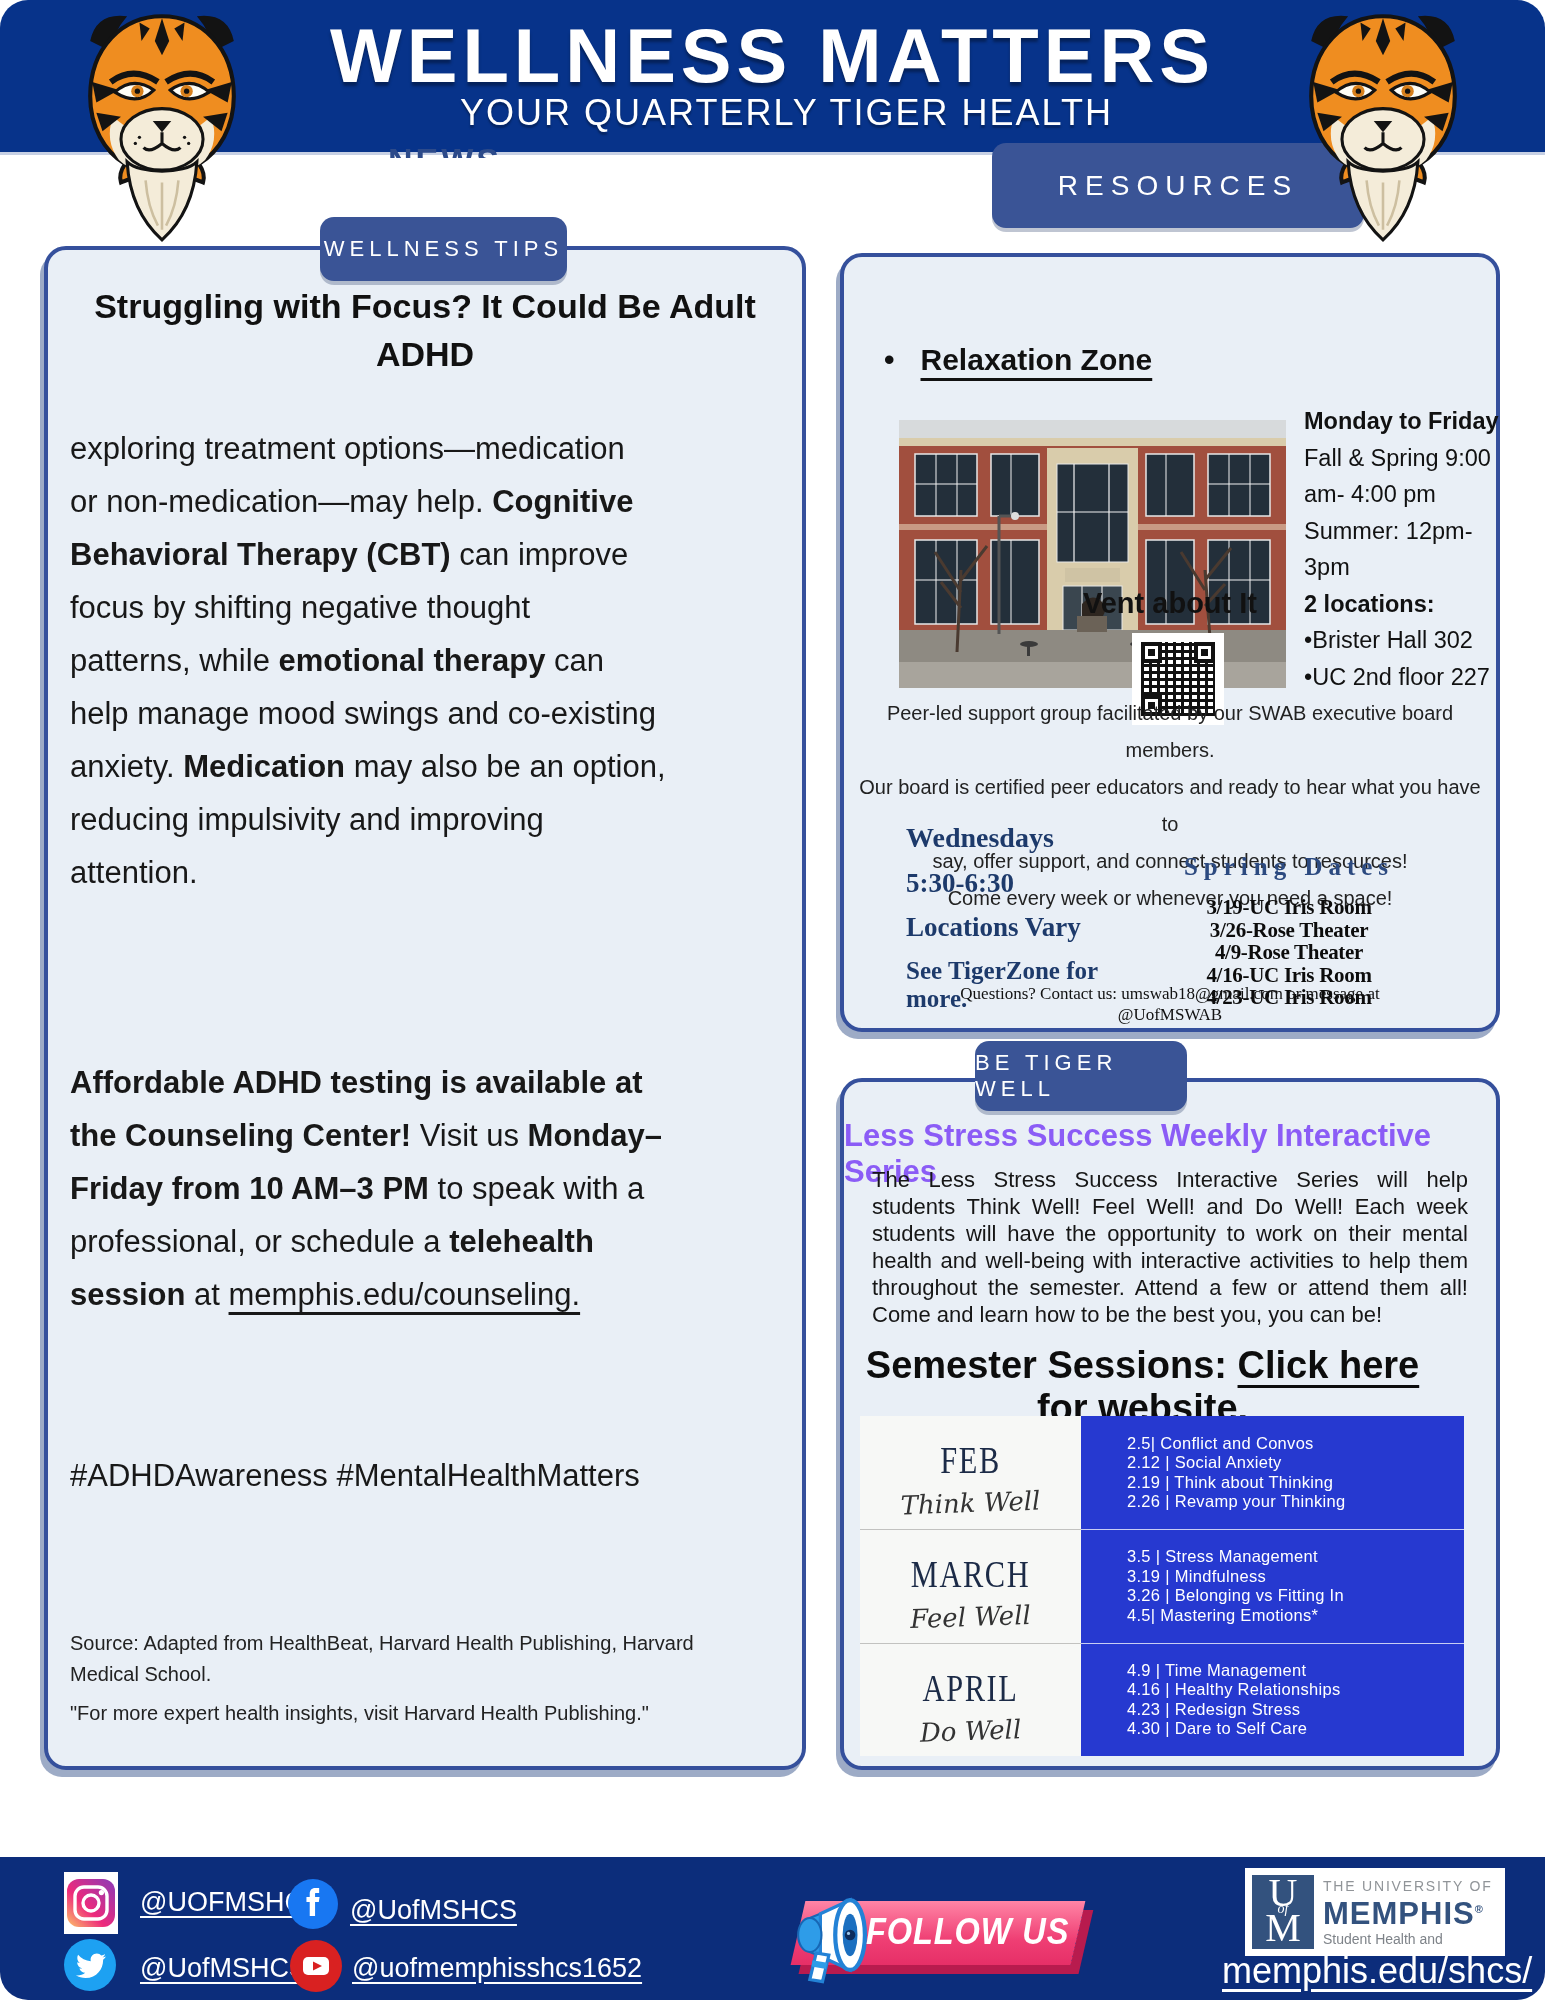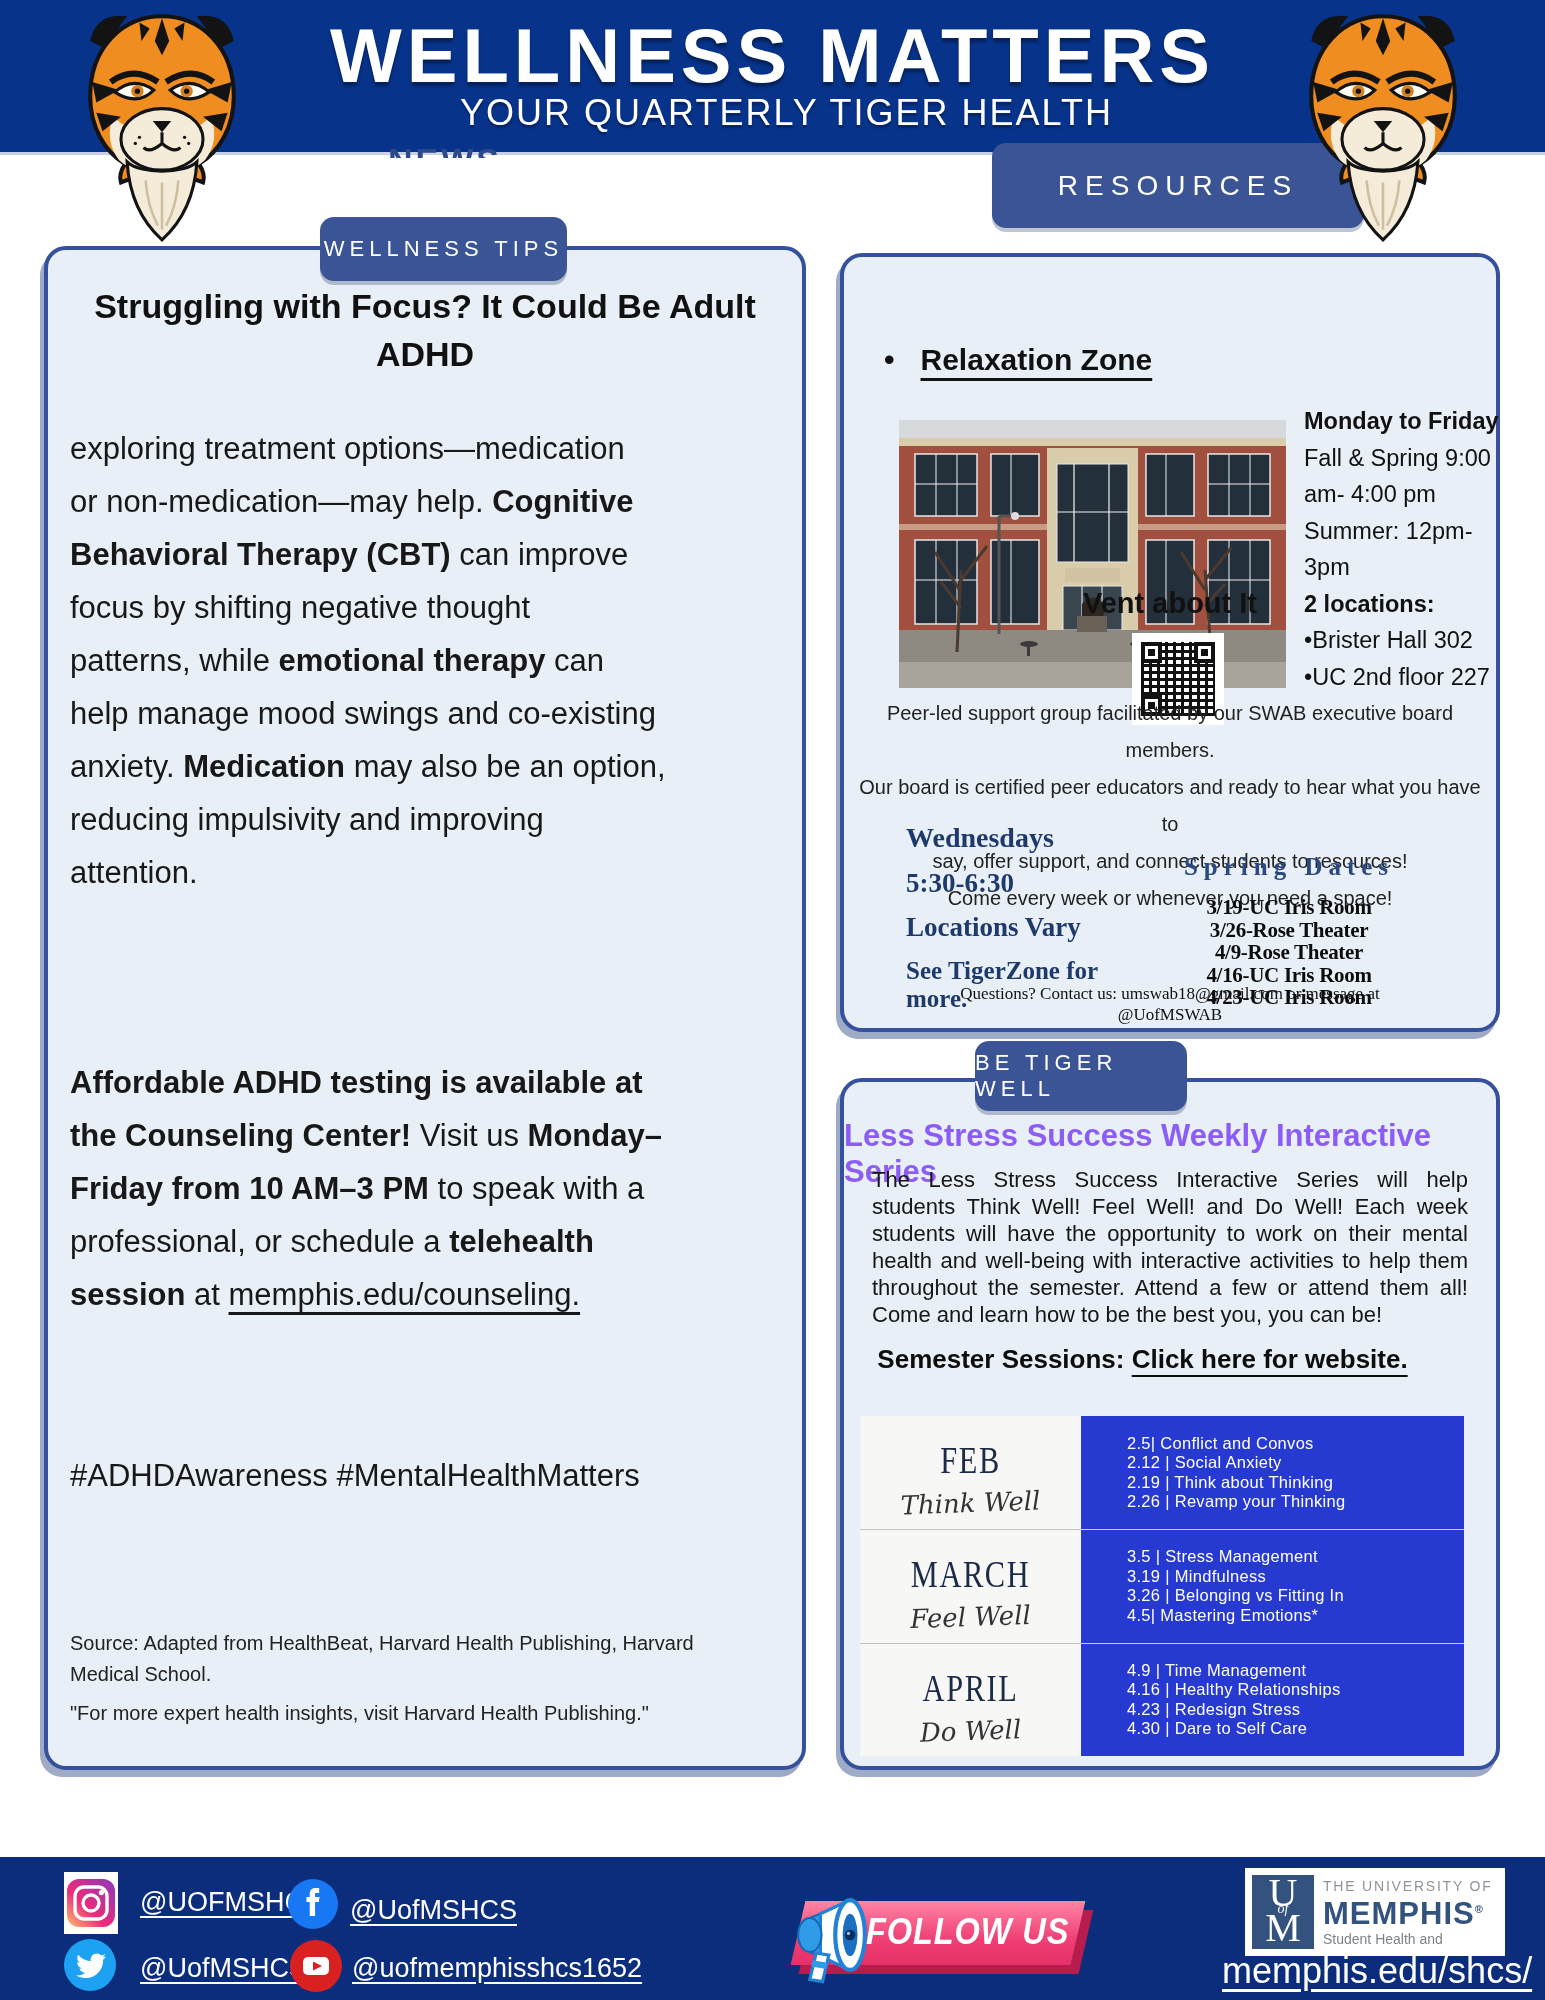--- a/index.html
+++ b/index.html
@@ -1,17 +1,17 @@
 <!DOCTYPE html>
 <html><head>
 <meta charset="utf-8">
 <style>
   html,body{margin:0;padding:0;background:#fff;}
   .page{position:relative;width:1545px;height:2000px;background:#ffffff;
-        font-family:"Liberation Sans",sans-serif;overflow:hidden;}
+        font-family:"Liberation Sans",sans-serif;overflow:hidden;border-radius:28px;}
 
   
   .band{position:absolute;left:0;top:0;width:100%;height:152px;background:#07338a;
         border-bottom:3px solid #c7d0e4;}
   .main-title{position:absolute;top:12px;left:0;right:0;text-align:center;color:#fff;
         font-weight:bold;font-size:76px;letter-spacing:5px;text-shadow:0 4px 3px rgba(0,0,0,.35);}
   .sub-title{position:absolute;top:92px;left:0;right:0;text-align:center;color:#fff;
         font-size:36px;letter-spacing:2px;text-shadow:0 3px 2px rgba(0,0,0,.3);padding-left:28px;}
   .news-clip{position:absolute;left:388px;top:146px;width:260px;height:12px;overflow:hidden;}
   .news-clip span{display:block;font-size:34px;line-height:34px;letter-spacing:3px;
@@ -76,21 +76,21 @@
   .spring-list{margin-top:15px;font-family:"Liberation Serif",serif;font-weight:bold;
         font-size:21px;line-height:22.5px;color:#0c0c0c;letter-spacing:-0.3px;}
   .contact{position:absolute;left:0;right:0;top:726px;text-align:center;
         font-family:"Liberation Serif",serif;font-size:17px;line-height:21px;color:#111;}
 
   
   .tw-title{position:absolute;left:0;right:0;top:36px;font-size:31px;
         font-weight:bold;color:#8b5cf6;}
   .tw-para{position:absolute;left:28px;right:28px;top:84px;font-size:22px;line-height:27px;
         text-align:justify;color:#161616;}
-  .tw-sess{position:absolute;left:0;right:55px;top:262px;text-align:center;font-size:26px;
+  .tw-sess{position:absolute;left:0;right:55px;top:262px;text-align:center;font-size:38px;
         font-weight:bold;color:#0d0d0d;}
   .calendar{position:absolute;left:16px;top:334px;width:604px;height:340px;display:flex;}
   .cal-left{width:221px;background:#f7f8f6;display:flex;flex-direction:column;}
   .cal-right{width:383px;background:#2639d0;display:flex;flex-direction:column;}
   .cal-lrow{height:113.3px;box-sizing:border-box;text-align:center;padding-top:22px;}
   .cal-lrow + .cal-lrow{border-top:1px solid #c2c2c0;}
   .cal-month{font-family:"Liberation Serif",serif;font-size:38px;letter-spacing:2px;
         color:#1c2b47;transform:scaleX(.8);}
   .cal-theme{font-family:"DejaVu Serif",serif;font-style:italic;font-size:26px;color:#333;
         margin-top:6px;transform:rotate(-2deg);}

